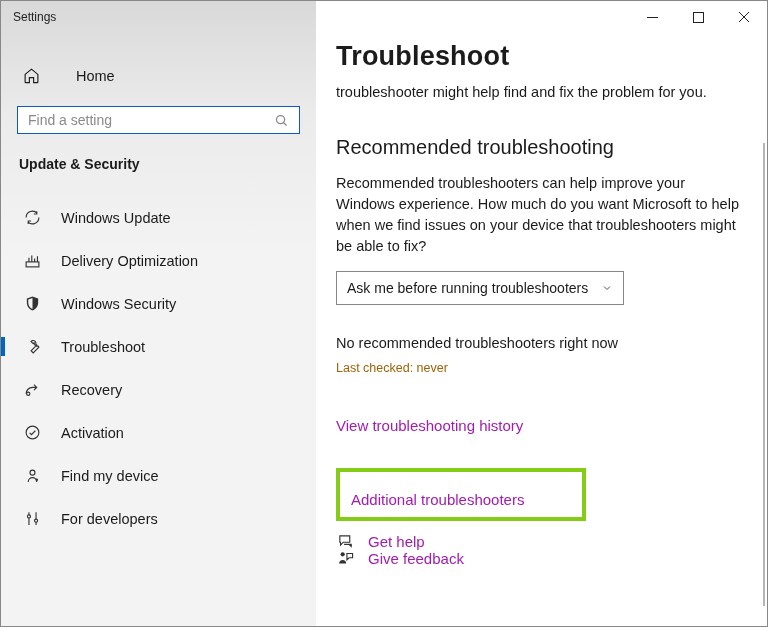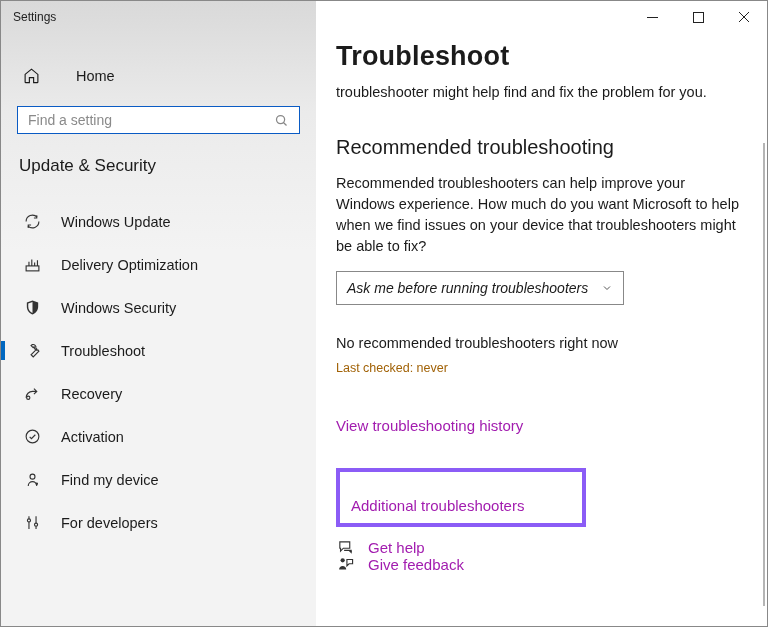--- a/index.html
+++ b/index.html
@@ -72,22 +72,22 @@
     flex: 1;
     border: none;
     outline: none;
     font-size: 14px;
     color: #666;
     background: transparent;
   }
   .search-box input::placeholder { color: #8a8a8a; }
   .search-box .s-icon { color: #666; }
   .section-title {
-    font-weight: 400;
-    font-size: 17px;
+    font-weight: 700;
+    font-size: 14px;
     padding: 4px 24px 16px 18px;
   }
   .nav { display: flex; flex-direction: column; padding-top: 8px; }
   .nav-item {
     display: flex;
     align-items: center;
     gap: 20px;
     padding: 13px 18px 13px 22px;
     font-size: 14.5px;
     cursor: default;
@@ -132,35 +132,34 @@
   .select-box {
     margin-top: 14px;
     display: flex;
     align-items: center;
     justify-content: space-between;
     border: 1px solid #888;
     width: 288px;
     height: 34px;
     padding: 0 10px;
     font-size: 14px;
-    font-style: italic;
   }
   .select-box .chev { color: #555; }
   .status { margin-top: 30px; font-size: 14.5px; }
   .last-checked { margin-top: 10px; font-size: 12.5px; color: #a16207; }
   .link {
     color: #a21caf;
     font-size: 15px;
     display: block;
   }
   .link-row { margin-top: 42px; }
   .highlight-box {
-    border: 4px solid #8b5cf6;
+    border: 4px solid #84cc16;
     display: inline-block;
-    padding: 25px 58px 9px 11px;
+    padding: 19px 58px 9px 11px;
     margin-top: 34px;
   }
   .icon-link-list { margin-top: 12px; display: flex; flex-direction: column; }
   .icon-link {
     display: flex;
     align-items: center;
     gap: 14px;
   }
   .icon-link .il-icon { width: 18px; color: #333; display:flex; justify-content:center; }
   svg { display: block; }

